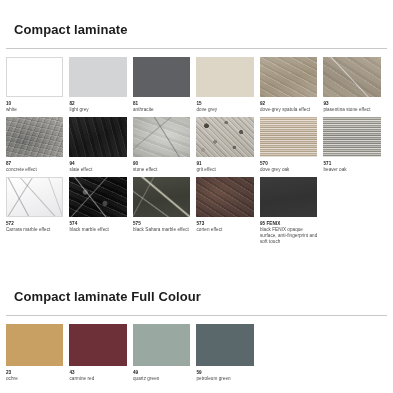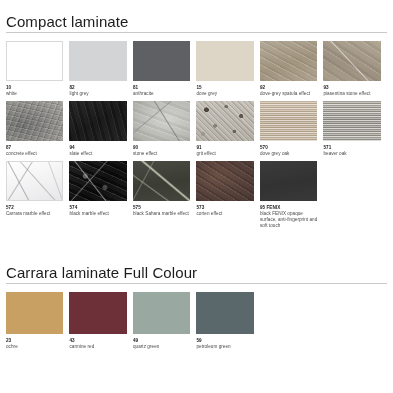--- a/index.html
+++ b/index.html
@@ -4,22 +4,22 @@
 <style>
   html,body{margin:0;padding:0;}
   body{
     width:393px;height:393px;overflow:hidden;background:#ffffff;
     font-family:"Liberation Sans","DejaVu Sans",sans-serif;
     -webkit-font-smoothing:antialiased;
   }
   .page{padding:0 6px;box-sizing:border-box;width:393px;}
   .section{margin:0;}
   .section-title{
-    font-size:15px;font-weight:normal;color:#1c1c1c;letter-spacing:.1px;
-    margin:0;padding:16px 0 4px 0;line-height:12px;
+    font-size:13px;font-weight:bold;color:#1c1c1c;letter-spacing:.1px;
+    margin:8px;padding:16px 0 4px 0;line-height:12px;
   }
   .rule{height:1px;background:#c9c9c9;width:100%;margin-bottom:8px;}
   .grid{display:flex;flex-wrap:wrap;}
   .cell{width:16.666%;box-sizing:border-box;padding-right:6px;margin-bottom:4px;}
   .swatch{width:100%;height:40px;position:relative;overflow:hidden;background:#cfcfcf;}
   .swatch.bordered{box-shadow:inset 0 0 0 1px #d8d8d8;}
   .code{font-size:4.6px;font-weight:bold;color:#1c1c1c;line-height:6px;margin-top:4px;letter-spacing:.05px;}
   .name{font-size:4.6px;color:#4a4a4a;line-height:6px;letter-spacing:.05px;}
   .spacer{height:18px;}
   .fullcolour .cell{margin-bottom:0;}
@@ -202,21 +202,21 @@
           <div class="swatch tx-fenix" style="background-color: rgb(50, 50, 50);"></div>
           <div class="code">95 FENIX</div>
           <div class="name">black FENIX opaque surface, anti-fingerprint and soft touch</div>
         </div>
       </div>
   </div>
 
   <div class="spacer"></div>
 
   <div class="section fullcolour">
-    <div class="section-title">Carrara laminate Full Colour</div>
+    <div class="section-title">Compact laminate Full Colour</div>
     <div class="rule"></div>
     <div class="grid" id="grid-1">
         <div class="cell">
           <div class="swatch" style="background-color: rgb(201, 160, 99);"></div>
           <div class="code">23</div>
           <div class="name">ochre</div>
         </div>
         <div class="cell">
           <div class="swatch" style="background-color: rgb(110, 48, 56);"></div>
           <div class="code">43</div>

